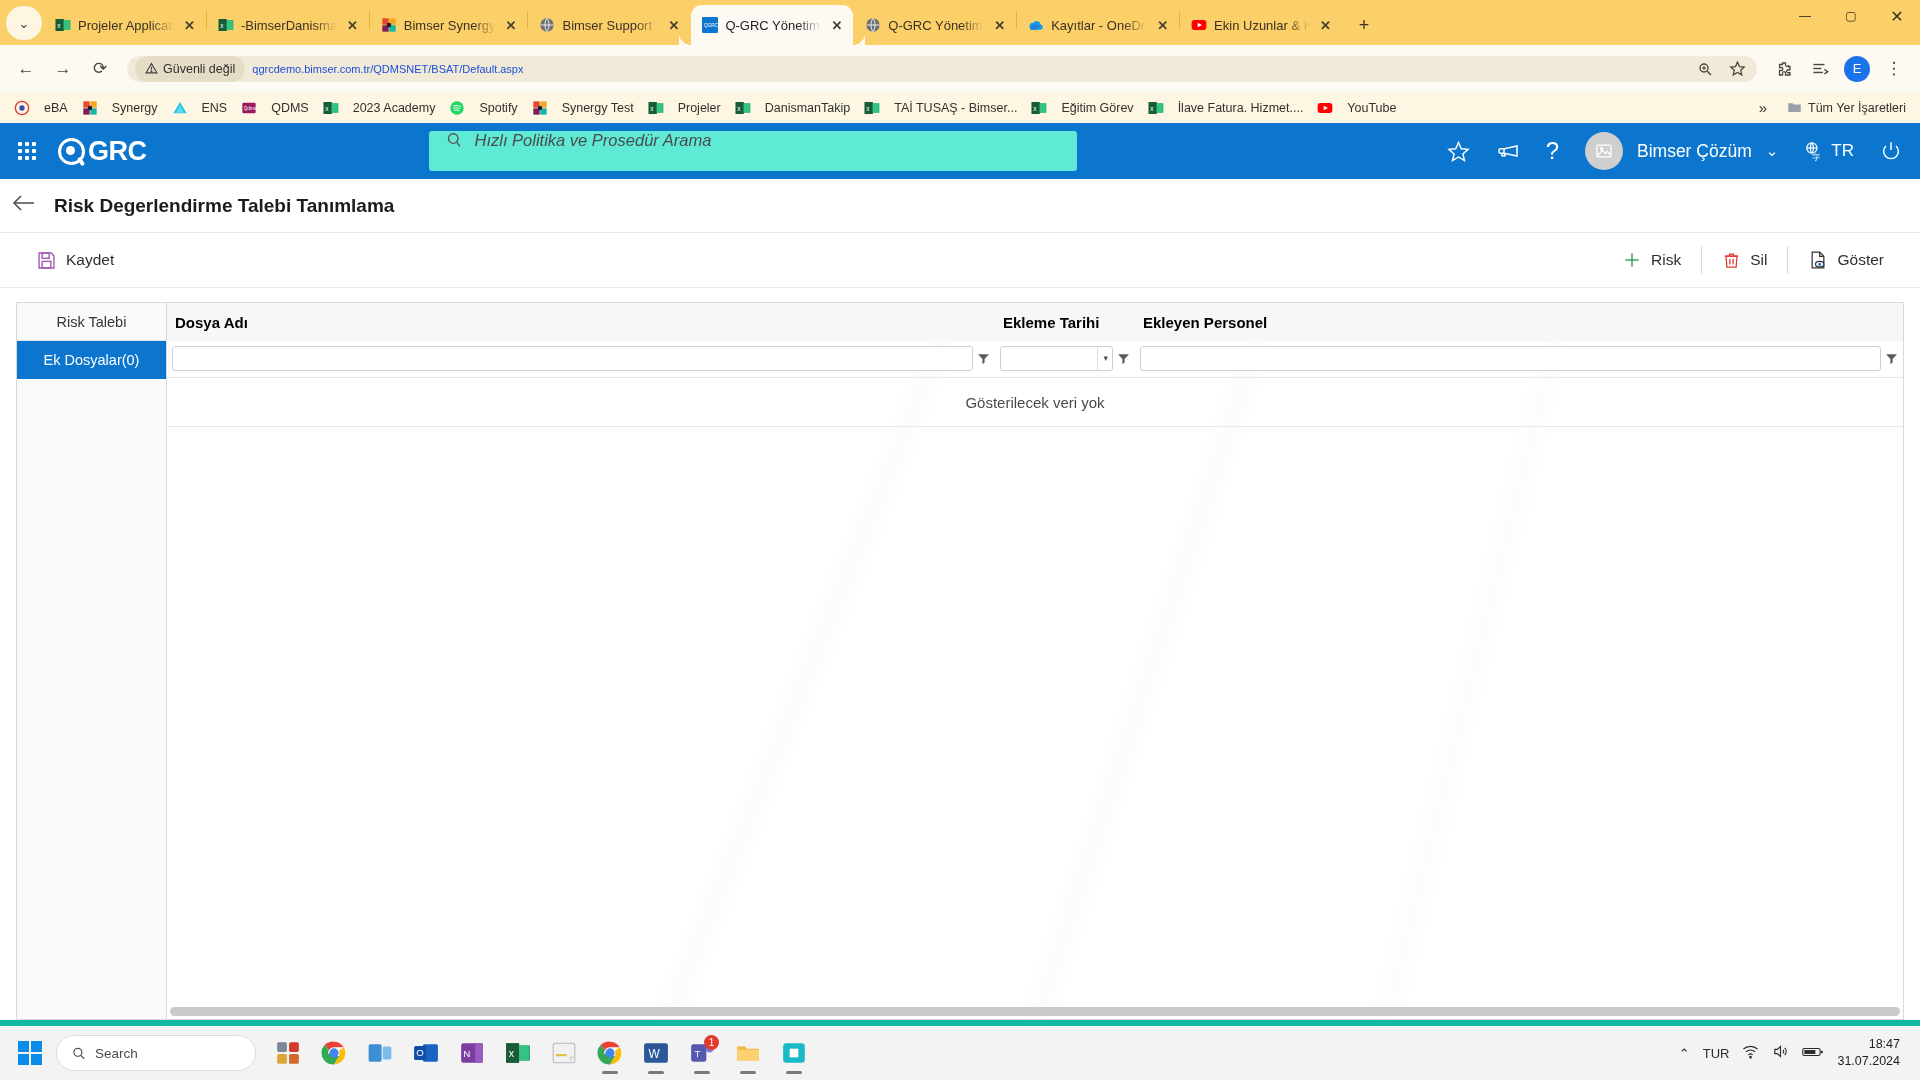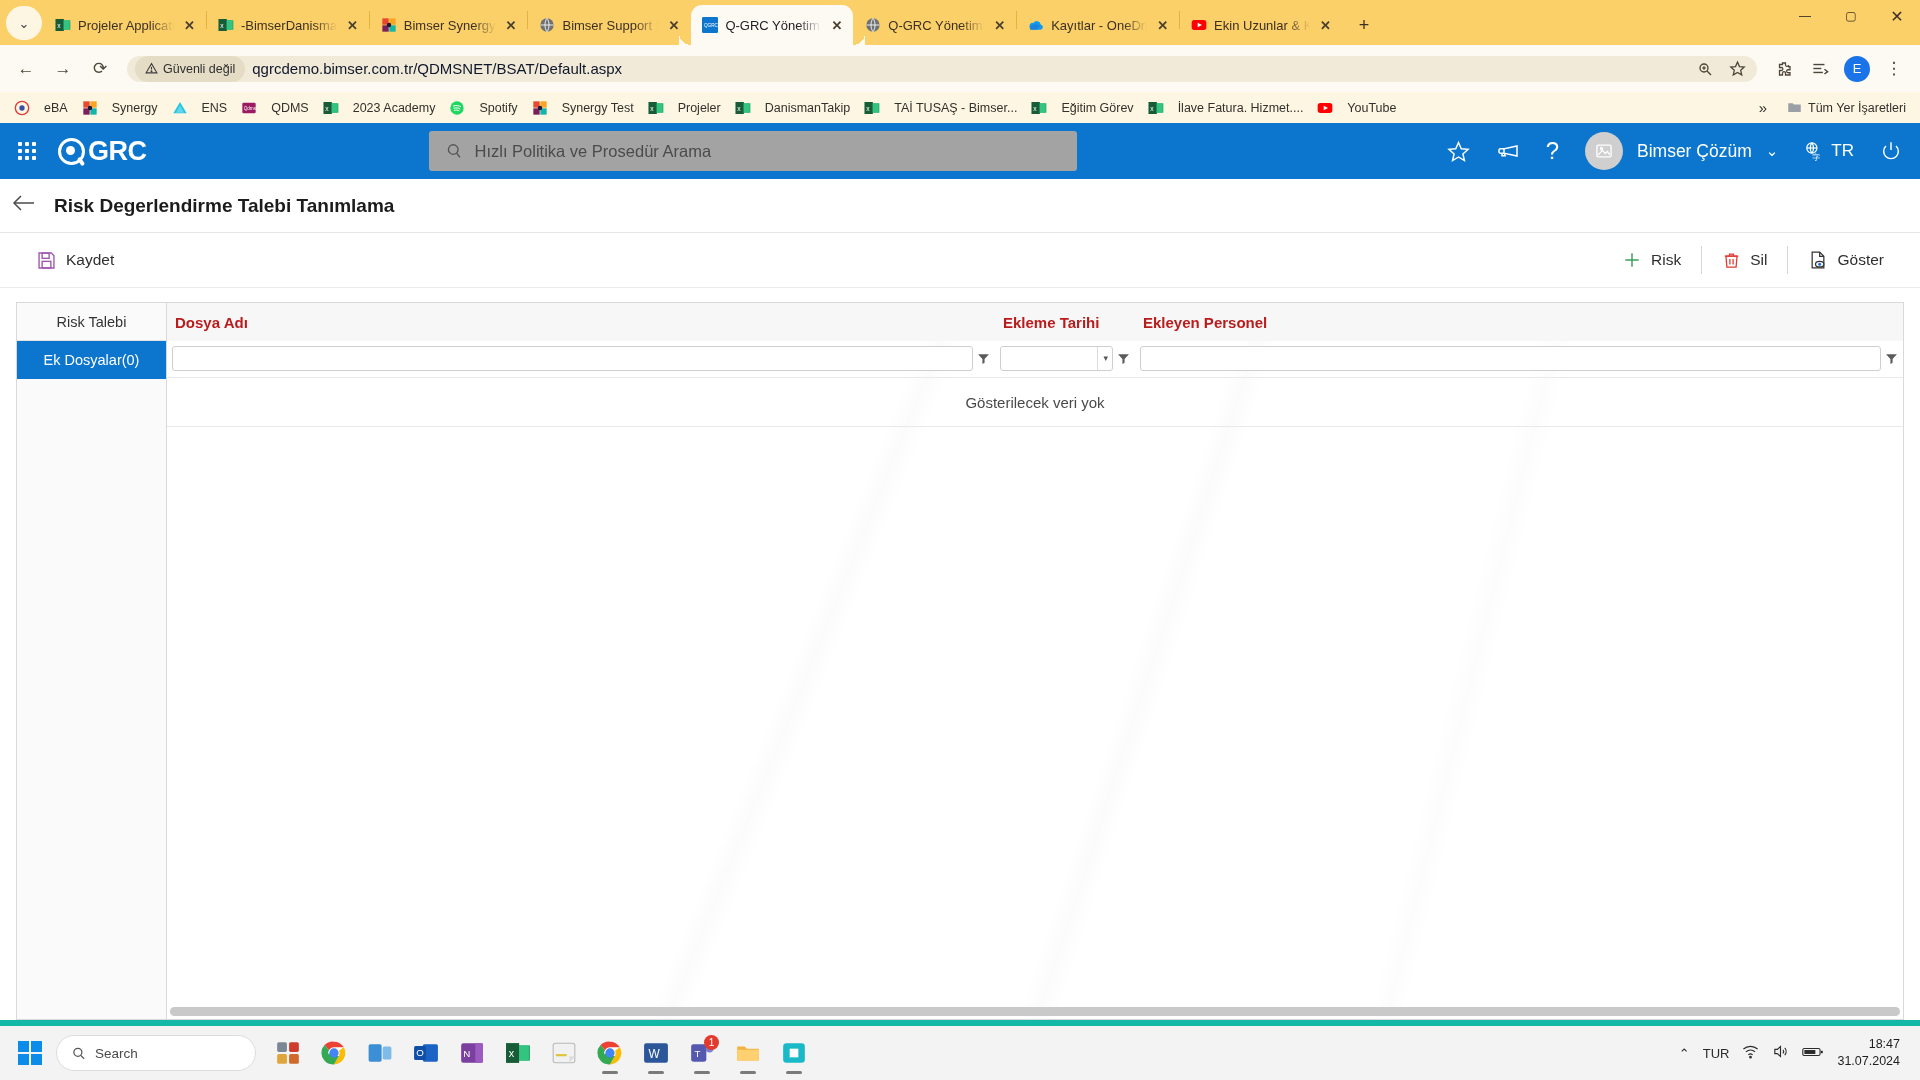--- a/index.html
+++ b/index.html
@@ -93,21 +93,21 @@
     display: flex; align-items: center; padding: 0 6px 0 8px; gap: 7px;
     min-width: 0;
     justify-content: flex-end;
   }
   .notsecure {
     display: flex; align-items: center; gap: 5px;
     background: #e5dcc6; border-radius: 13px;
     height: 26px; padding: 0 10px;
     font-size: 12.5px; color: #2f2f2f; flex: none;
   }
-  .url { font-size: 15px; color: #0f172a; white-space: nowrap; overflow: hidden; }
+  .url { font-size: 11px; color: #1d4ed8; white-space: nowrap; overflow: hidden; }
   .omni-right { margin-left: auto; display: flex; align-items: center; gap: 4px; }
   .omni-icon { width: 28px; height: 28px; display: flex; align-items: center; justify-content: center; color: #4d4639; font-size: 15px; }
   .nav-right { display: flex; align-items: center; gap: 2px; flex: none; }
   .avatar-nav {
     width: 26px; height: 26px; border-radius: 50%;
     background: #1a73e8; color: #fff; font-size: 13px;
     display: flex; align-items: center; justify-content: center;
     margin: 0 5px;
   }
 
@@ -138,23 +138,24 @@
   }
   .logo-q::after {
     content: ""; position: absolute; width: 9px; height: 9px;
     background: #fff; border-radius: 50%; left: 5px; top: 5px;
   }
   .logo-q::before {
     content: ""; position: absolute; width: 4px; height: 9px; background: #fff;
     right: -1px; bottom: -4px; transform: rotate(-35deg); border-radius: 2px;
   }
   .searchwrap {
-    width: 648px; height: 40px; background: #a3a3a3; border-radius: 3px;
-    display: flex; align-items: center; gap: 12px; padding: 0 16px;
+    width: 648px; height: 40px; background: #5eead4; border-radius: 3px;
+    display: flex; gap: 12px; padding: 0 16px;
     margin-left: 282px;
+    font-style: italic;
   }
   .search-ph { font-size: 16.5px; color: #4b4b4b; }
   .hdr-right { margin-left: auto; display: flex; align-items: center; gap: 26px; }
   .hdr-icon { font-size: 21px; color: #fff; line-height: 1; display: flex; align-items: center; }
   .user-chip { display: flex; align-items: center; gap: 14px; }
   .user-av {
     width: 38px; height: 38px; border-radius: 50%; background: #cfcfcf;
     display: flex; align-items: center; justify-content: center; color: #fff; font-size: 17px;
   }
   .user-name { font-size: 17.5px; }
@@ -190,21 +191,21 @@
 
   .gridpanel {
     flex: 1; border: 1px solid #d9d9d9; background: #fff;
     display: flex; flex-direction: column; min-width: 0;
     background-image:
       linear-gradient(112deg, transparent 38%, rgba(0,0,0,0.016) 39%, transparent 40%),
       linear-gradient(108deg, transparent 55%, rgba(0,0,0,0.014) 56%, transparent 57%),
       linear-gradient(104deg, transparent 72%, rgba(0,0,0,0.013) 73%, transparent 74%);
   }
   .grid-head { display: flex; height: 38px; align-items: center; background: #f7f7f7; }
-  .gh { font-size: 15px; font-weight: 700; color: #b91c1c; padding: 0 8px; }
+  .gh { font-size: 15px; font-weight: 700; color: #000000; padding: 0 8px; }
   .gh.c1 { width: 828px; }
   .gh.c2 { width: 140px; }
   .gh.c3 { flex: 1; }
   .grid-filter { display: flex; align-items: center; height: 36px; padding-bottom: 2px; }
   .fcell { display: flex; align-items: center; gap: 4px; padding: 0 5px; }
   .fcell.c1 { width: 828px; }
   .fcell.c2 { width: 140px; }
   .fcell.c3 { flex: 1; }
   .finput { flex: 1; height: 25px; border: 1px solid #cfcfcf; border-radius: 3px; background: #fff; }
   .finput.sel { display: flex; align-items: center; justify-content: flex-end; padding-right: 4px; }

